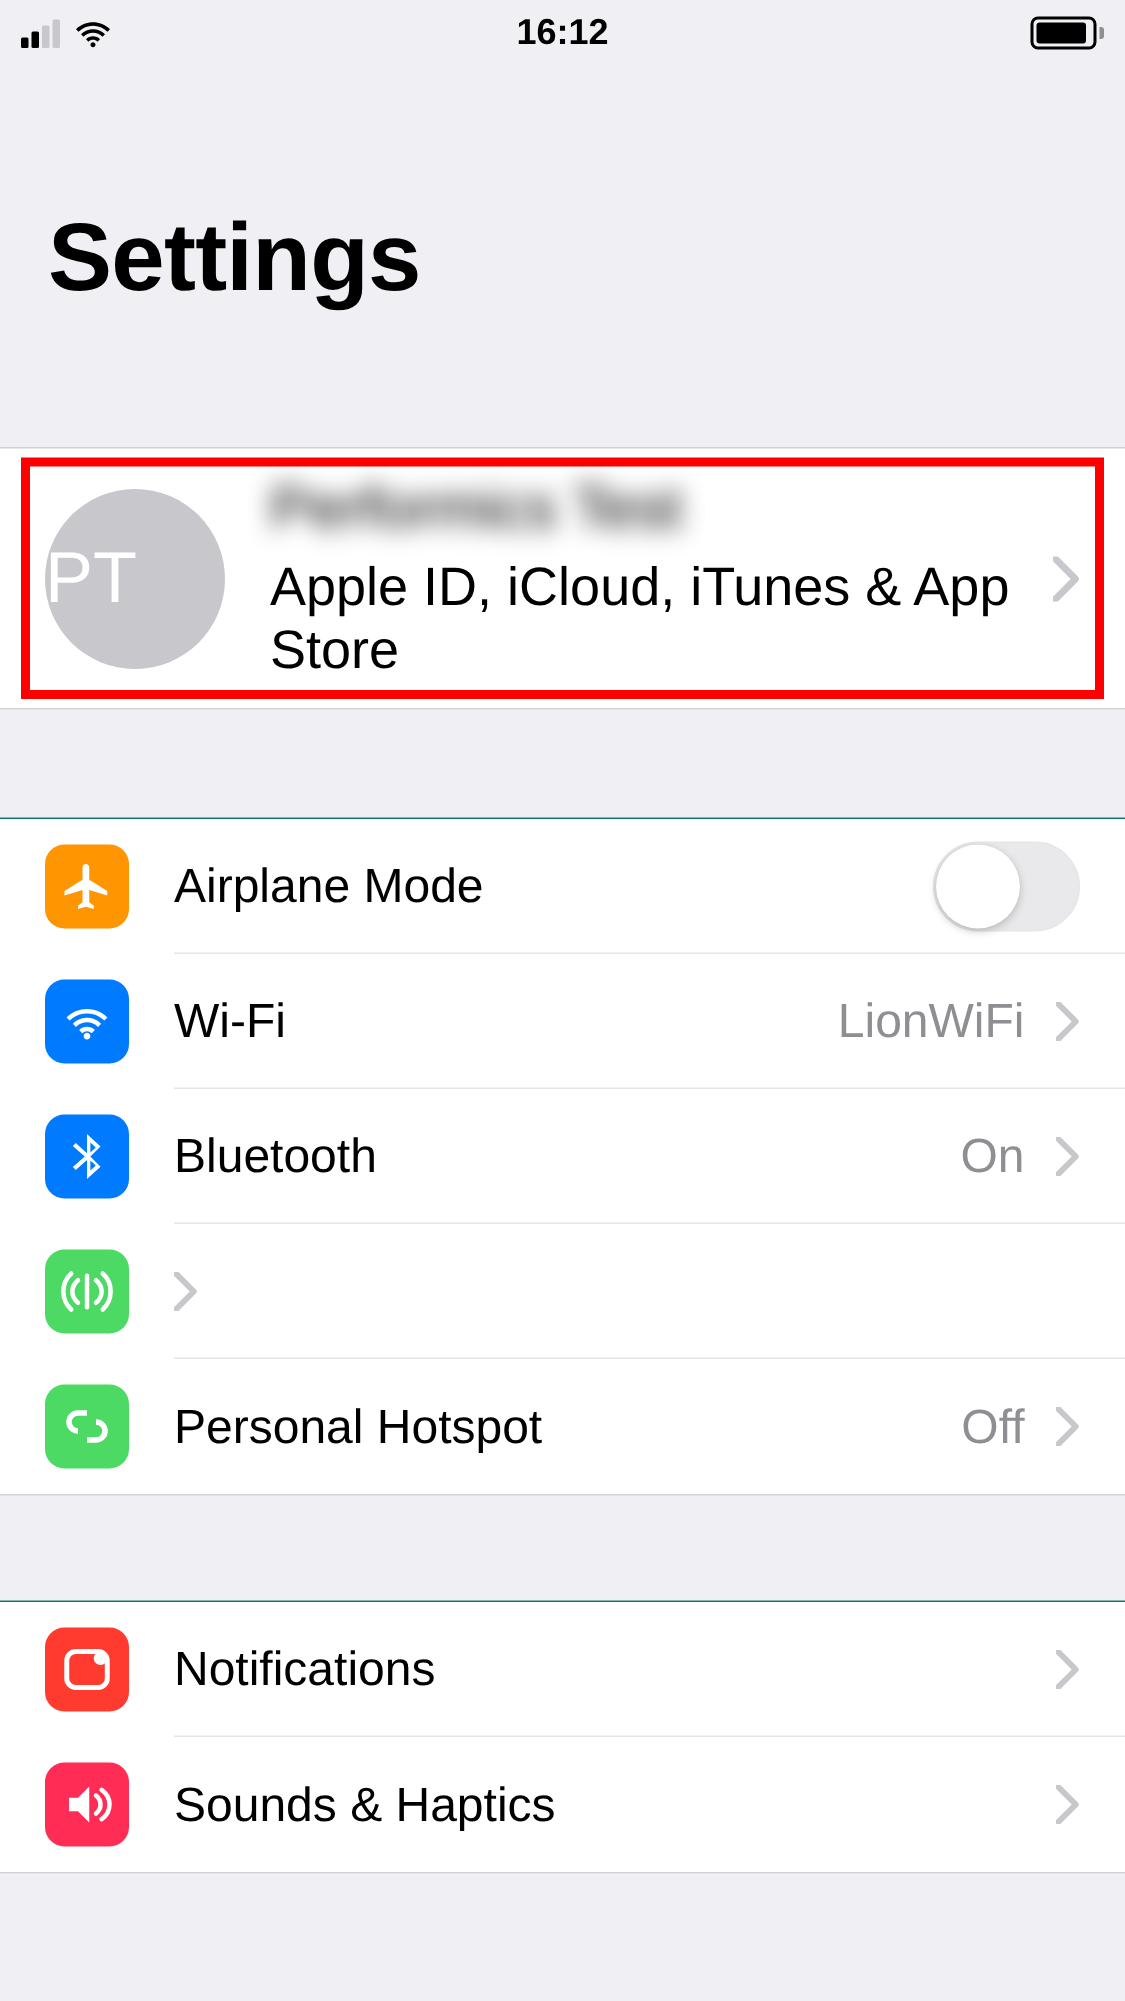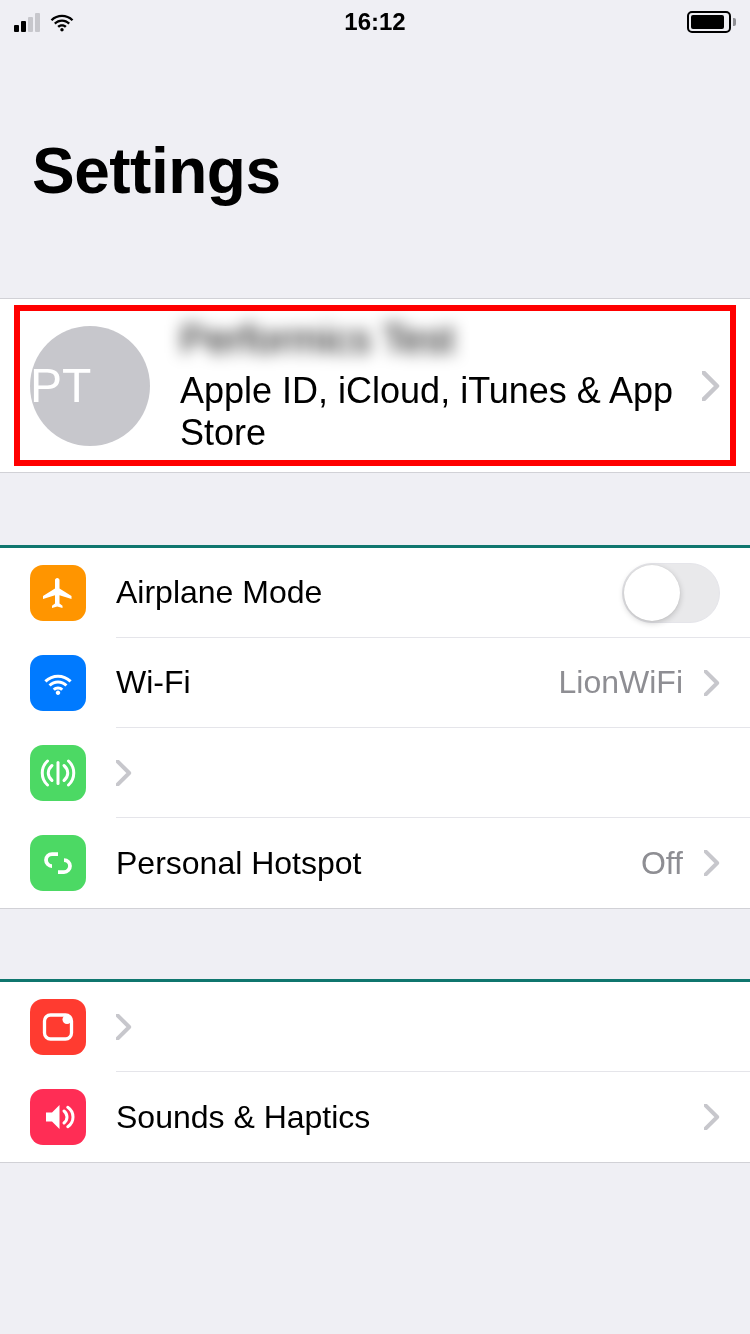--- a/index.html
+++ b/index.html
@@ -88,21 +88,21 @@
       padding: 90px 0 18px 32px;
     }
     .header h1 {
       font-size: 64px;
       font-weight: 700;
       letter-spacing: -0.5px;
       color: #000;
     }
     .group {
       background: #fff;
-      border-top: 3px solid #0f766e;
+      border-top: 1px solid #0f766e;
       border-bottom: 1px solid #d1d1d6;
     }
     .group + .group {
       margin-top: 70px;
     }
     .profile-group {
       margin-top: 72px;
       margin-bottom: 72px;
       background: #fff;
       border-top: 1px solid #d1d1d6;
@@ -297,20 +297,36 @@
       <span class="row-label">Wi-Fi</span>
       <div class="row-right">
         <span class="row-detail">LionWiFi</span>
         <svg class="chevron" width="16" height="26" viewBox="0 0 12 20">
             <path d="M1 1l9 9-9 9" fill="none" stroke="#c7c7cc" stroke-width="3" stroke-linecap="round" stroke-linejoin="round"></path>
           </svg>
       </div>
     </div>
   </div>
 
+  <div class="row">
+    <div class="row-icon bg-blue">
+      <svg class="icon-svg" viewBox="0 0 24 24" fill="#fff">
+          <path d="M12 2l6 5.5L13.5 12l4.5 4.5L12 22v-8.5L7 18l-1.3-1.3L11 12 5.7 7.3 7 6l5 4.5V2zm1.5 3.8v4.4l2.4-2.2-2.4-2.2zm0 8v4.4l2.4-2.2-2.4-2.2z"></path>
+        </svg>
+    </div>
+    <div class="row-content">
+      <span class="row-label">Bluetooth</span>
+      <div class="row-right">
+        <span class="row-detail">On</span>
+        <svg class="chevron" width="16" height="26" viewBox="0 0 12 20">
+            <path d="M1 1l9 9-9 9" fill="none" stroke="#c7c7cc" stroke-width="3" stroke-linecap="round" stroke-linejoin="round"></path>
+          </svg>
+      </div>
+    </div>
+  </div>
 
   <div class="row">
     <div class="row-icon bg-green">
       <svg class="icon-svg" viewBox="0 0 24 24" fill="none" stroke="#fff" stroke-width="2" stroke-linecap="round">
           <path d="M12 5v14"></path>
           <path d="M8 7c-1.5 1.3-2.5 3-2.5 5s1 3.7 2.5 5"></path>
           <path d="M16 7c1.5 1.3 2.5 3 2.5 5s-1 3.7-2.5 5"></path>
           <path d="M5 4C2.8 6 1.5 8.8 1.5 12s1.3 6 3.5 8"></path>
           <path d="M19 4c2.2 2 3.5 4.8 3.5 8s-1.3 6-3.5 8"></path>
         </svg>
@@ -347,20 +363,21 @@
 <div class="group">
 
   <div class="row">
     <div class="row-icon bg-red">
       <svg class="icon-svg" viewBox="0 0 24 24" fill="none" stroke="#fff" stroke-width="2.2">
           <rect x="3" y="4" width="18" height="16" rx="4"></rect>
           <circle cx="18" cy="7" r="3" fill="#fff" stroke="none"></circle>
         </svg>
     </div>
     <div class="row-content">
+      <span class="row-label">Notifications</span>
       <div class="row-right">
         <svg class="chevron" width="16" height="26" viewBox="0 0 12 20">
             <path d="M1 1l9 9-9 9" fill="none" stroke="#c7c7cc" stroke-width="3" stroke-linecap="round" stroke-linejoin="round"></path>
           </svg>
       </div>
     </div>
   </div>
 
   <div class="row">
     <div class="row-icon bg-pink">

